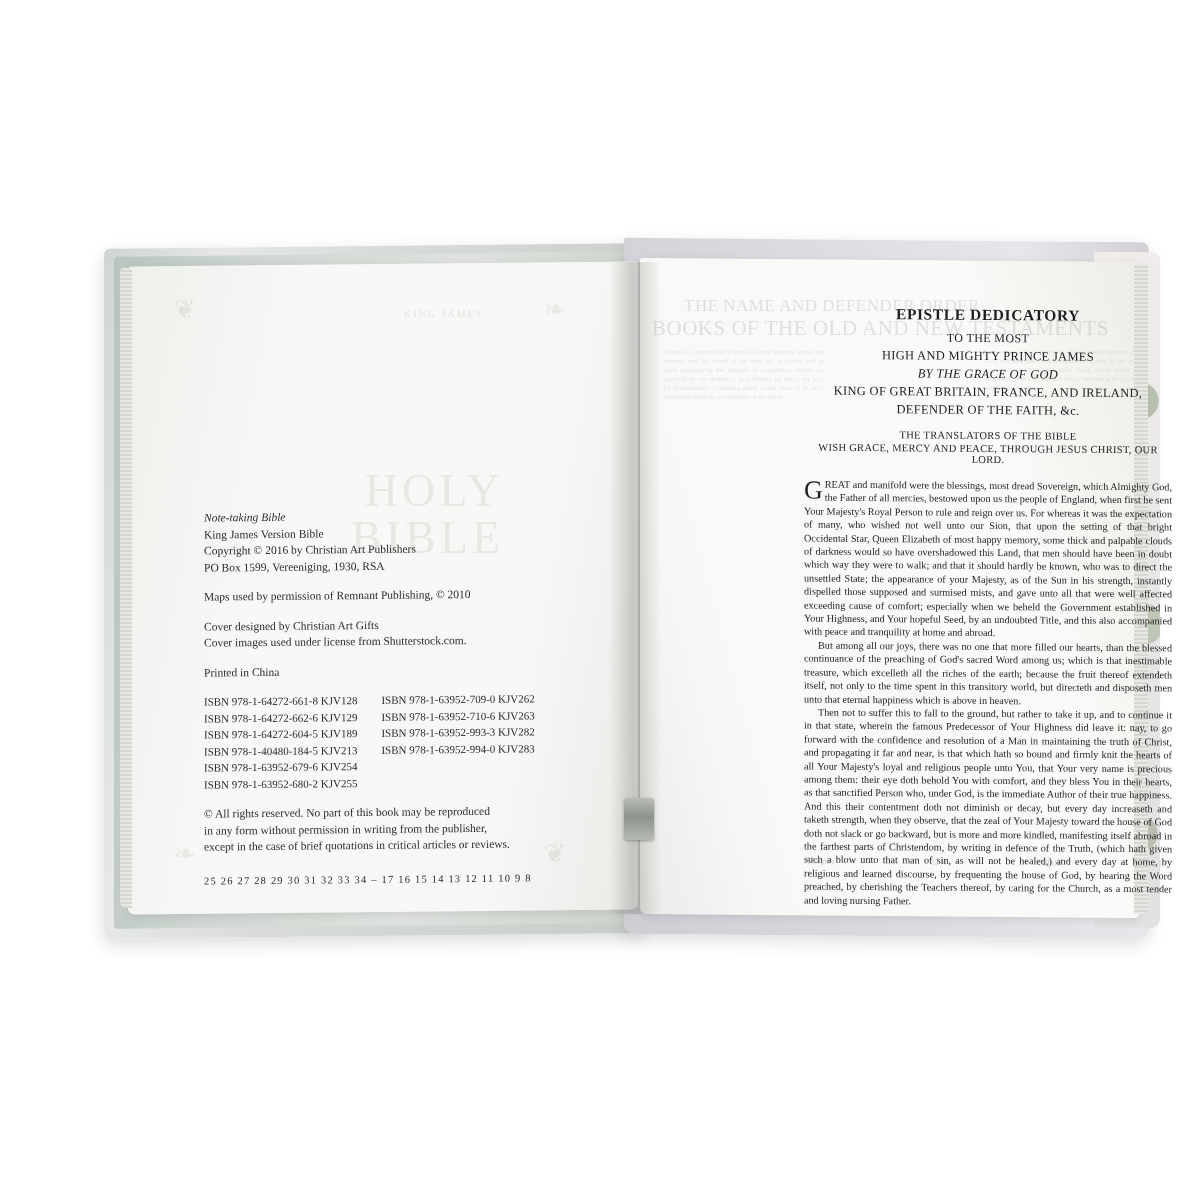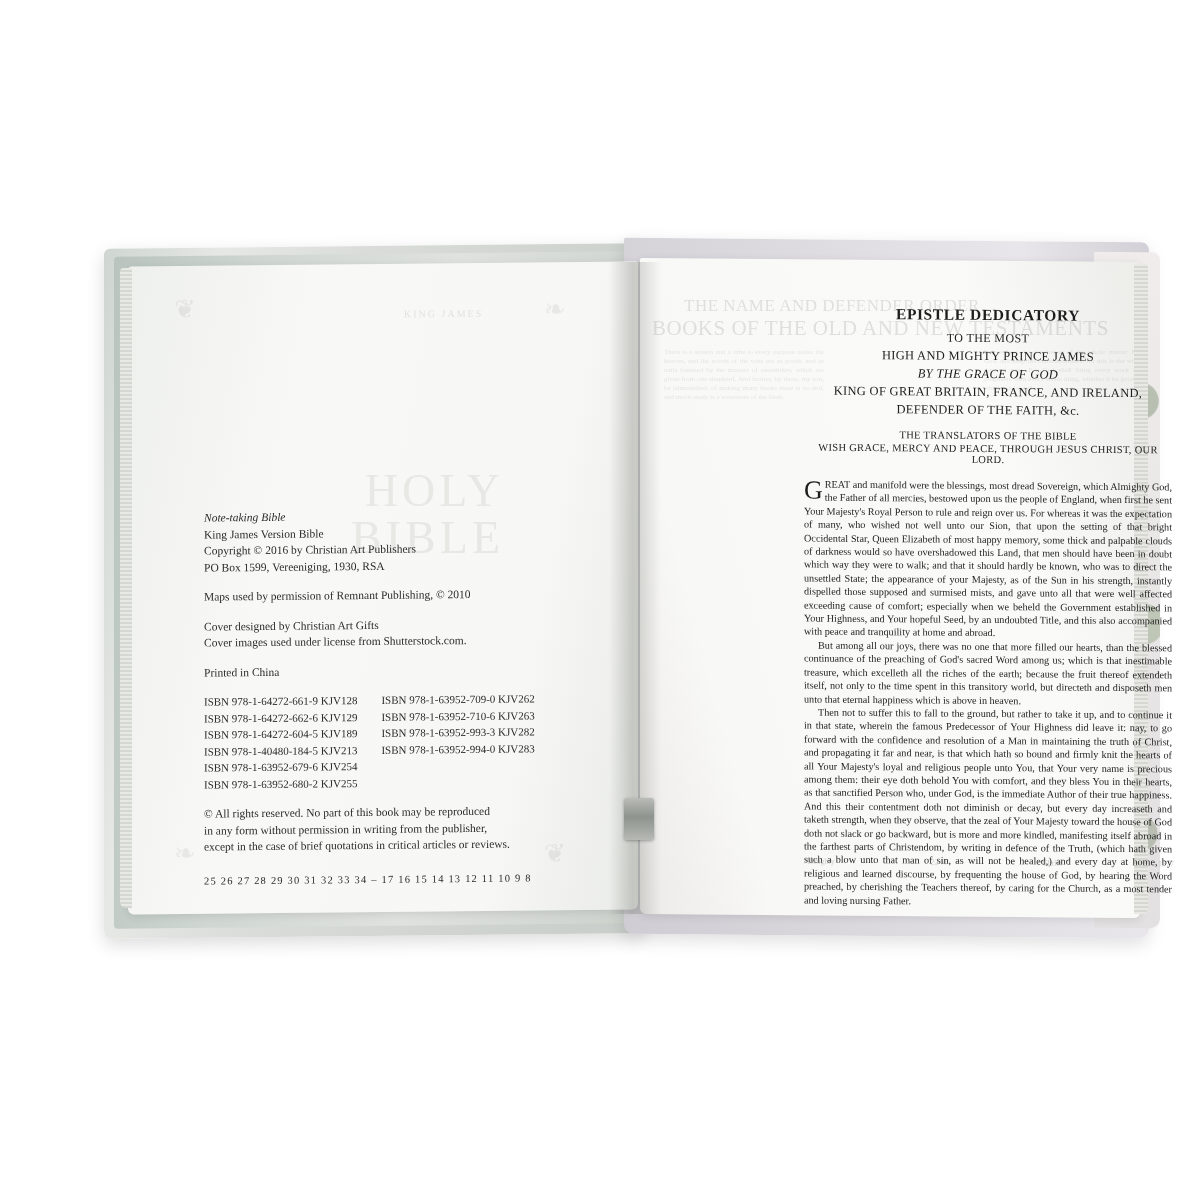--- a/index.html
+++ b/index.html
@@ -333,21 +333,21 @@
       <div class="cp-block">
         <div class="cp-line">Cover designed by Christian Art Gifts</div>
         <div class="cp-line">Cover images used under license from Shutterstock.com.</div>
       </div>
 
       <div class="cp-block">Printed in China</div>
 
       <table class="isbn-table">
         <tbody>
           <tr>
-            <td>ISBN  978-1-64272-661-9  KJV128</td>
+            <td>ISBN  978-1-64272-661-8  KJV128</td>
             <td class="col2">ISBN  978-1-63952-709-0  KJV262</td>
           </tr>
           <tr>
             <td>ISBN  978-1-64272-662-6  KJV129</td>
             <td class="col2">ISBN  978-1-63952-710-6  KJV263</td>
           </tr>
           <tr>
             <td>ISBN  978-1-64272-604-5  KJV189</td>
             <td class="col2">ISBN  978-1-63952-993-3  KJV282</td>
           </tr>

